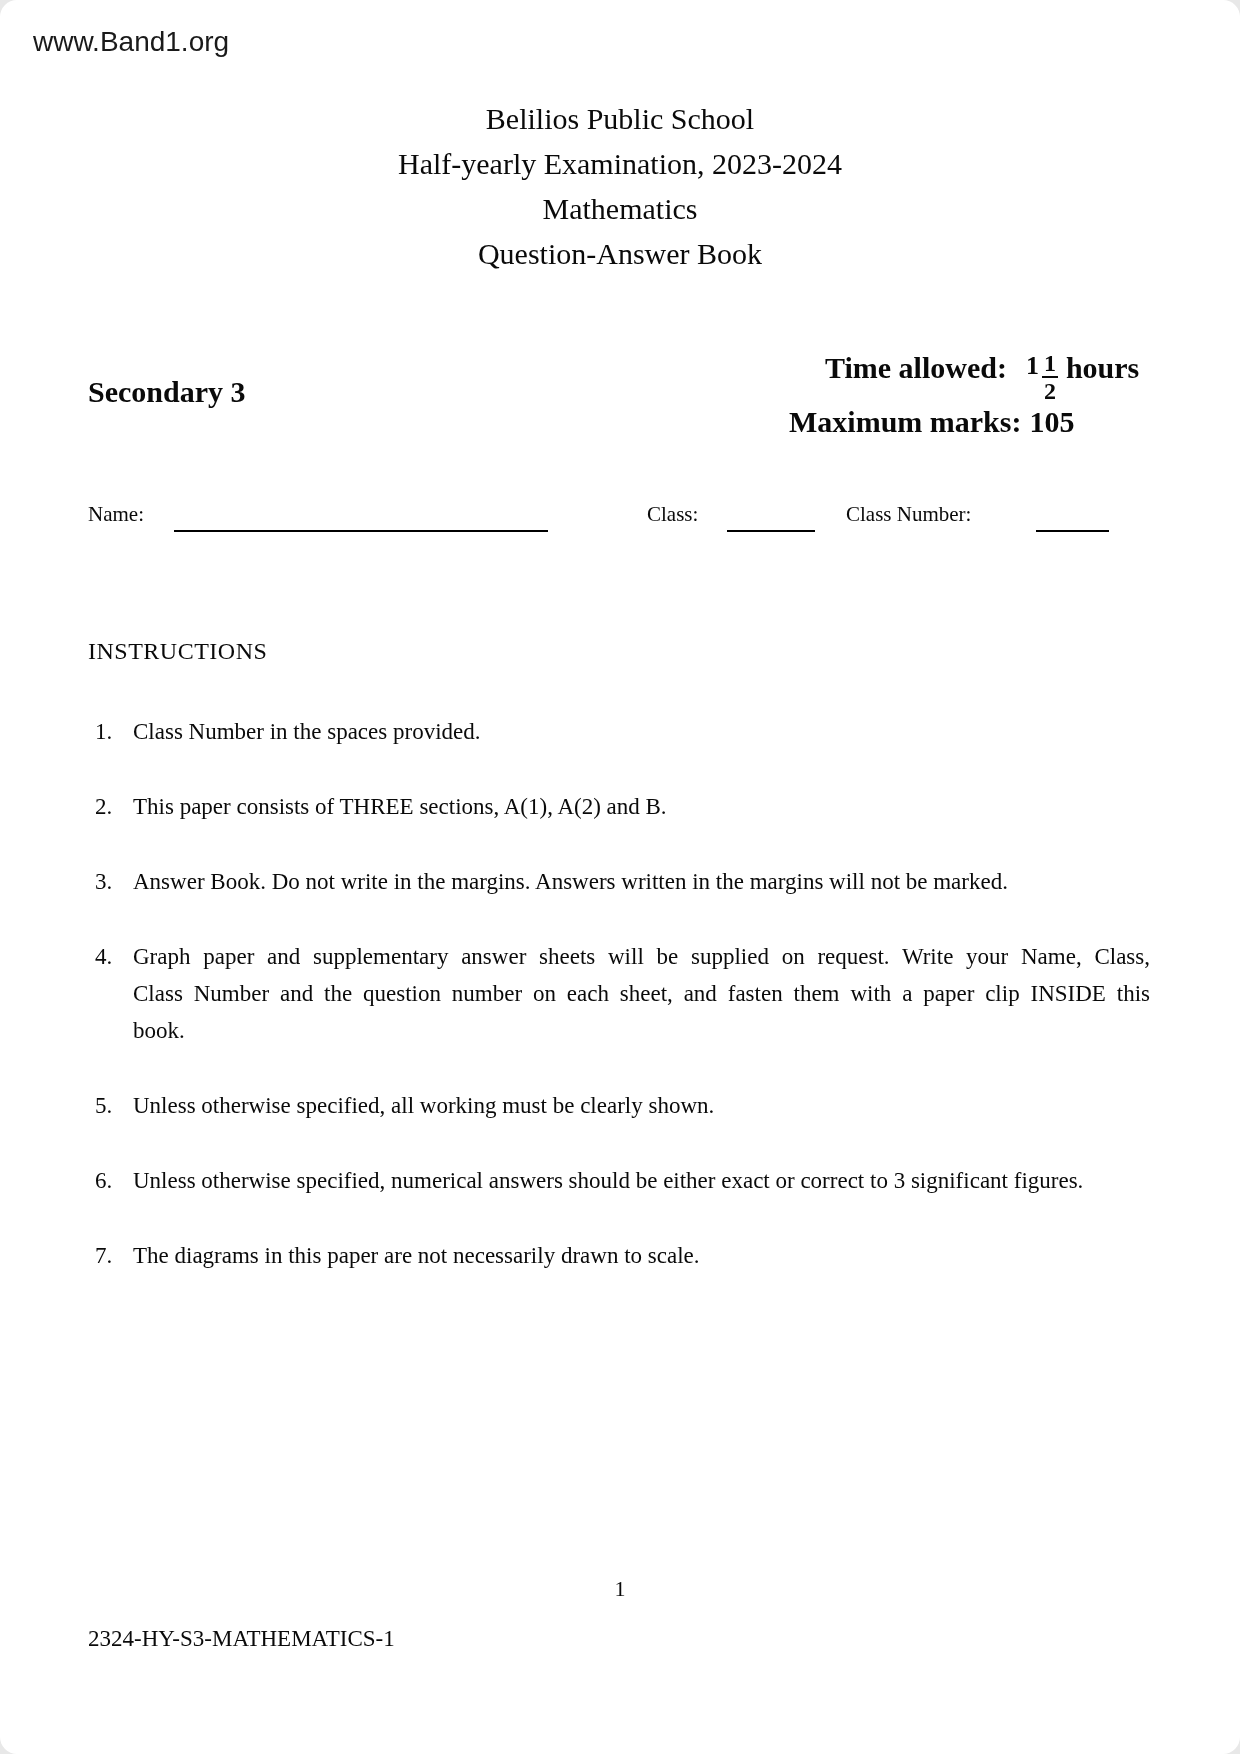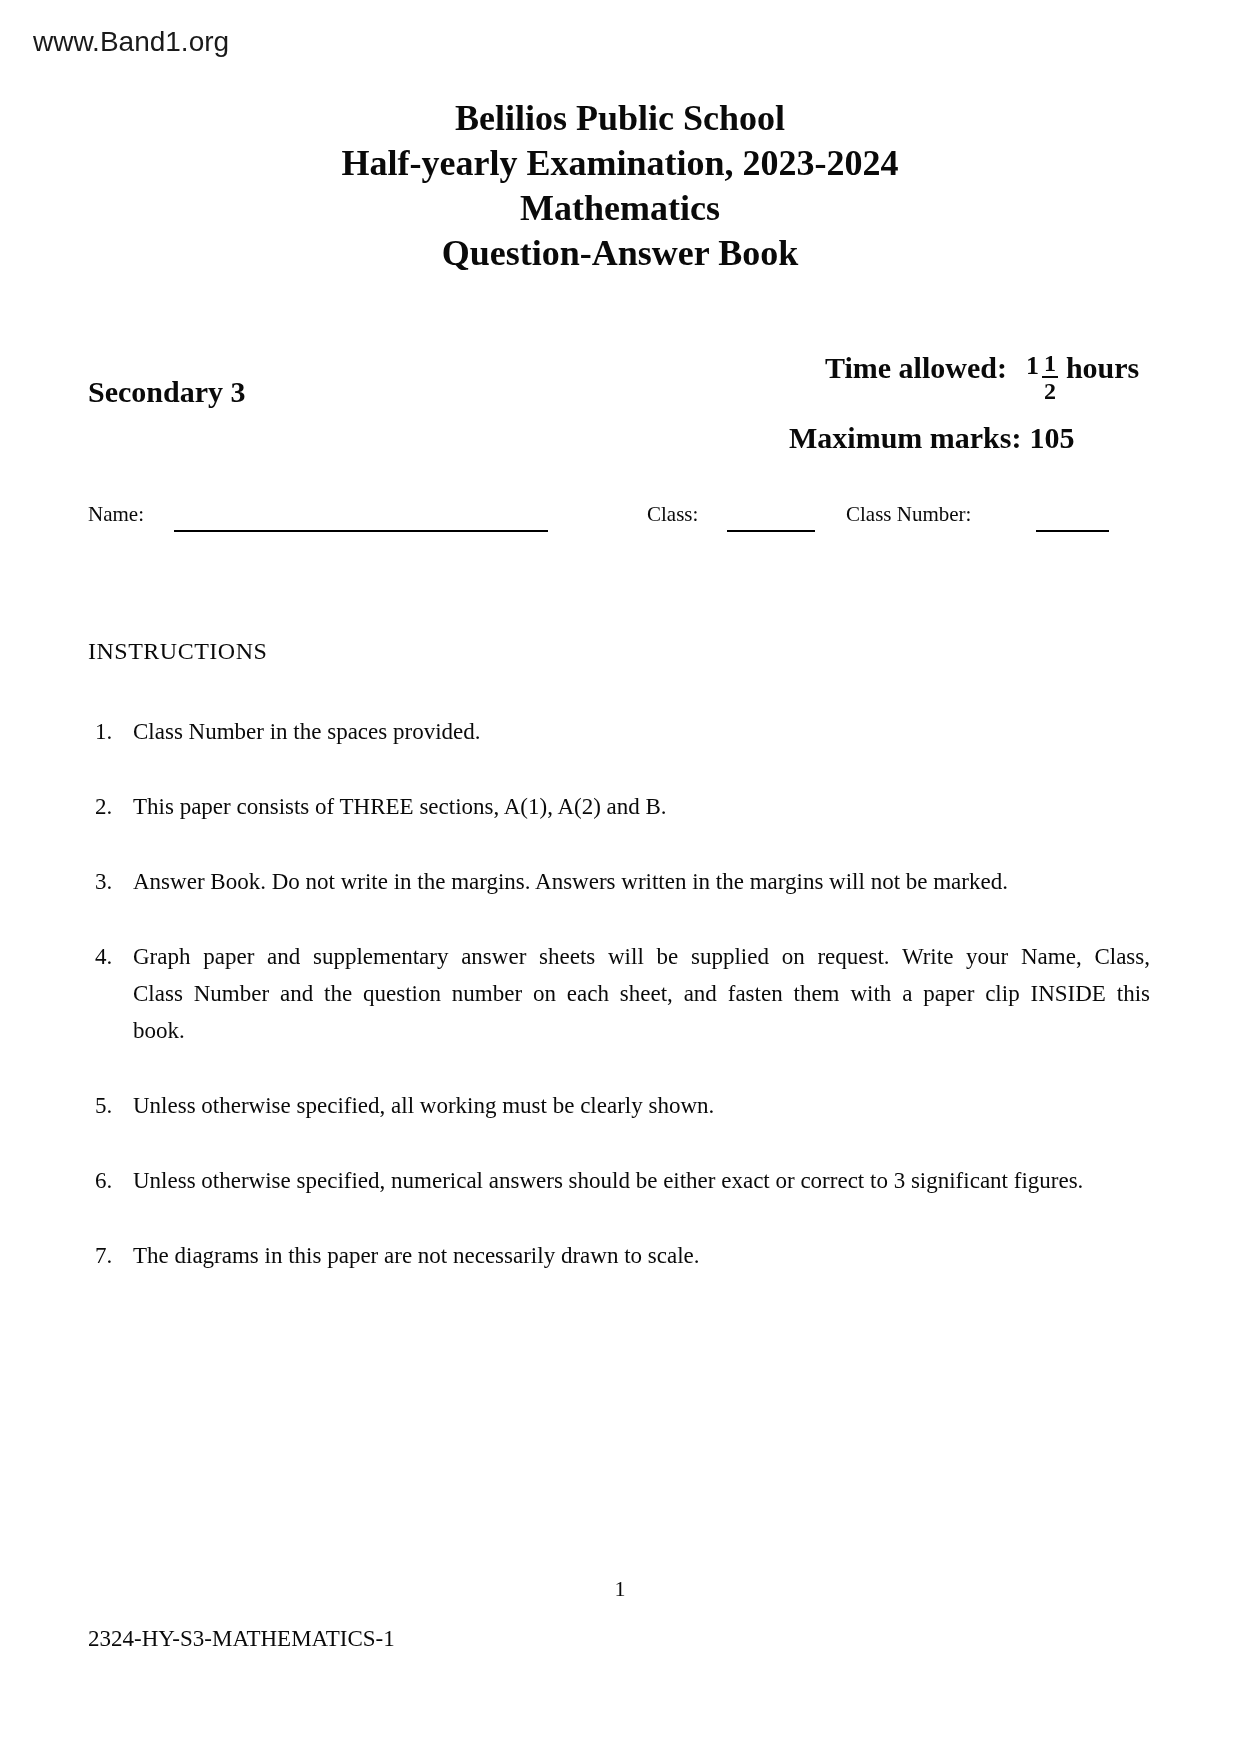--- a/index.html
+++ b/index.html
@@ -4,32 +4,33 @@
 <style>
   html,body{margin:0;padding:0;background:#e8e8e8;}
   .page{
     position:relative;
     width:1240px;height:1754px;
     background:#ffffff;
     color:#0a0a0a;
     font-family:"Liberation Serif", serif;
     overflow:hidden;
     margin:0 auto;
+    border-radius:17px;
   }
   .watermark{
     position:absolute;left:33px;top:26px;
     font-family:"Liberation Sans", sans-serif;
     font-size:28px;color:#1a1a1a;
   }
   .title-block{
     position:absolute;left:0;top:96px;width:1240px;
     text-align:center;
   }
   .title-line{
-    font-weight:bold;font-size:36px;line-height:45px;
+    font-weight:normal;font-size:30px;line-height:45px;
   }
   .level{
     position:absolute;left:88px;top:358px;
     font-weight:bold;font-size:30px;margin-top:17px;
   }
   .info-right{
     position:absolute;left:789px;top:351px;
   }
   .time-row{
     display:flex;align-items:flex-start;
@@ -38,21 +39,20 @@
   .time-whole{
     font-size:26px;margin-left:19px;
   }
   .frac{
     display:inline-flex;flex-direction:column;align-items:center;
     font-size:24px;line-height:24px;margin:0 8px 0 3px;
   }
   .frac .num{border-bottom:2px solid #0a0a0a;padding:0 2px 1px 2px;}
   .frac .den{padding-top:1px;}
   .marks-row{
-    margin-top:16px;
     font-weight:bold;font-size:30px;
   }
   .marks-row .val{margin-left:8px;}
   .fields-row{position:absolute;left:0;top:502px;width:1240px;height:40px;}
   .f-label{position:absolute;font-size:21px;top:0;}
   .blank{position:absolute;top:0;height:28px;border-bottom:2px solid #000;}
   .lbl-name{left:88px;}
   .ln-name{left:174px;width:374px;}
   .lbl-class{left:647px;}
   .ln-class{left:727px;width:88px;}

